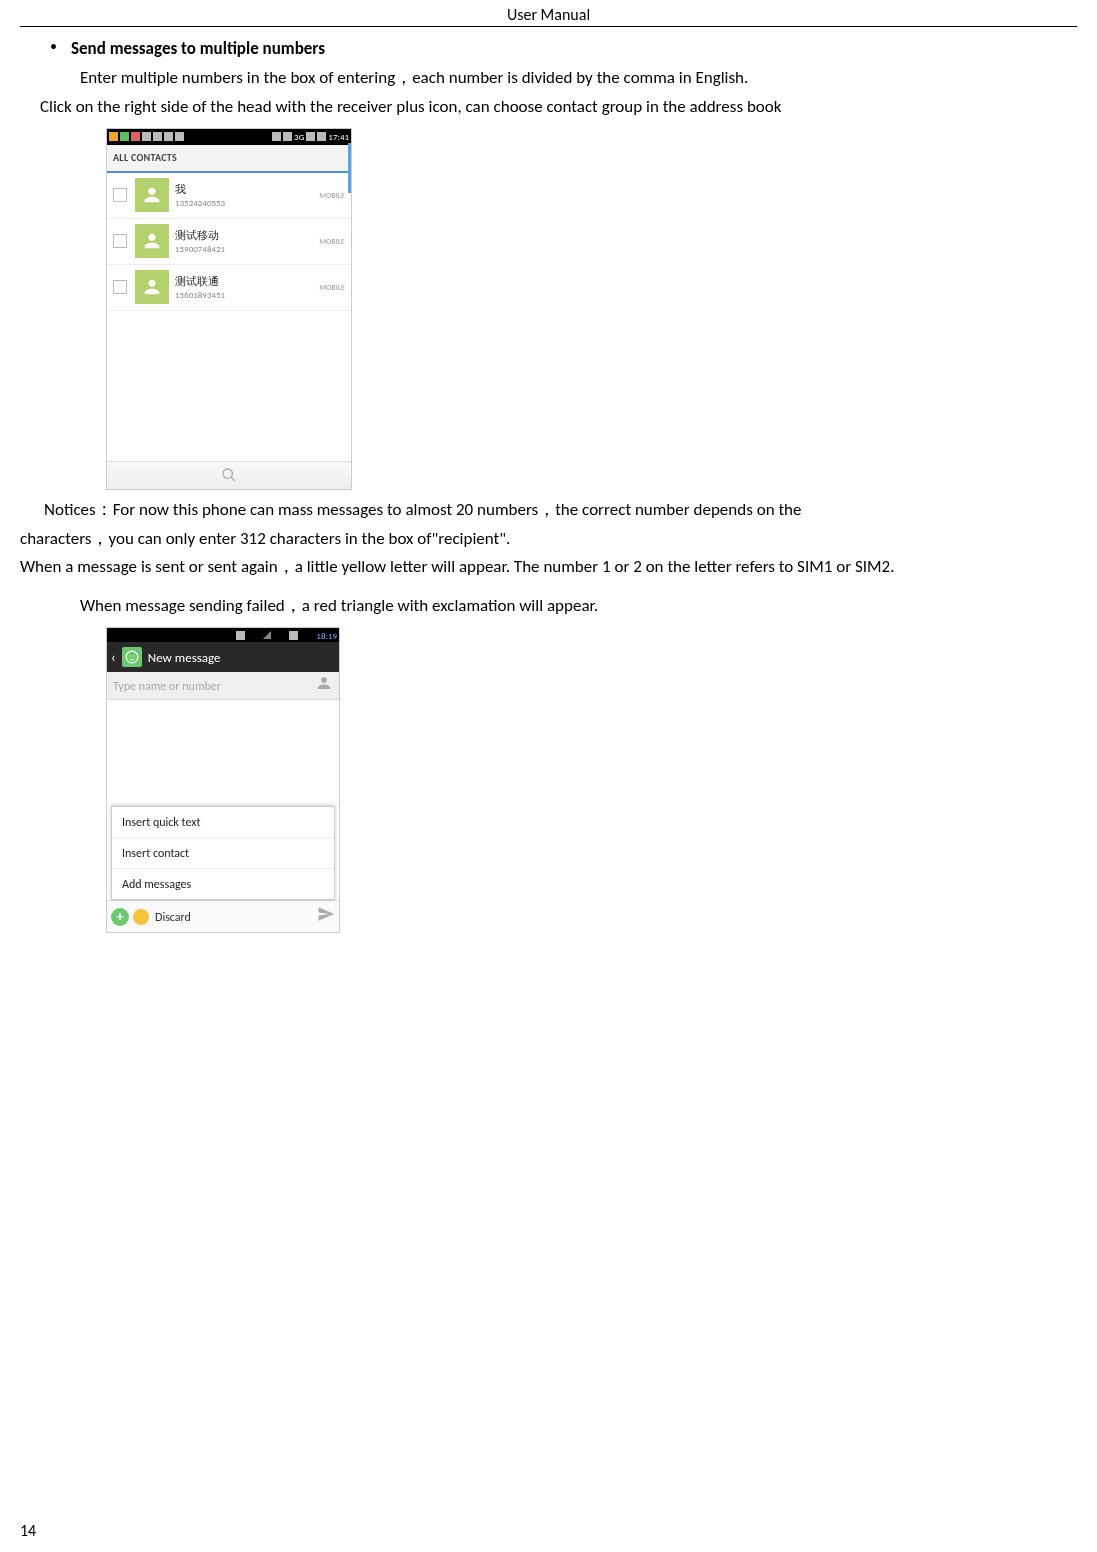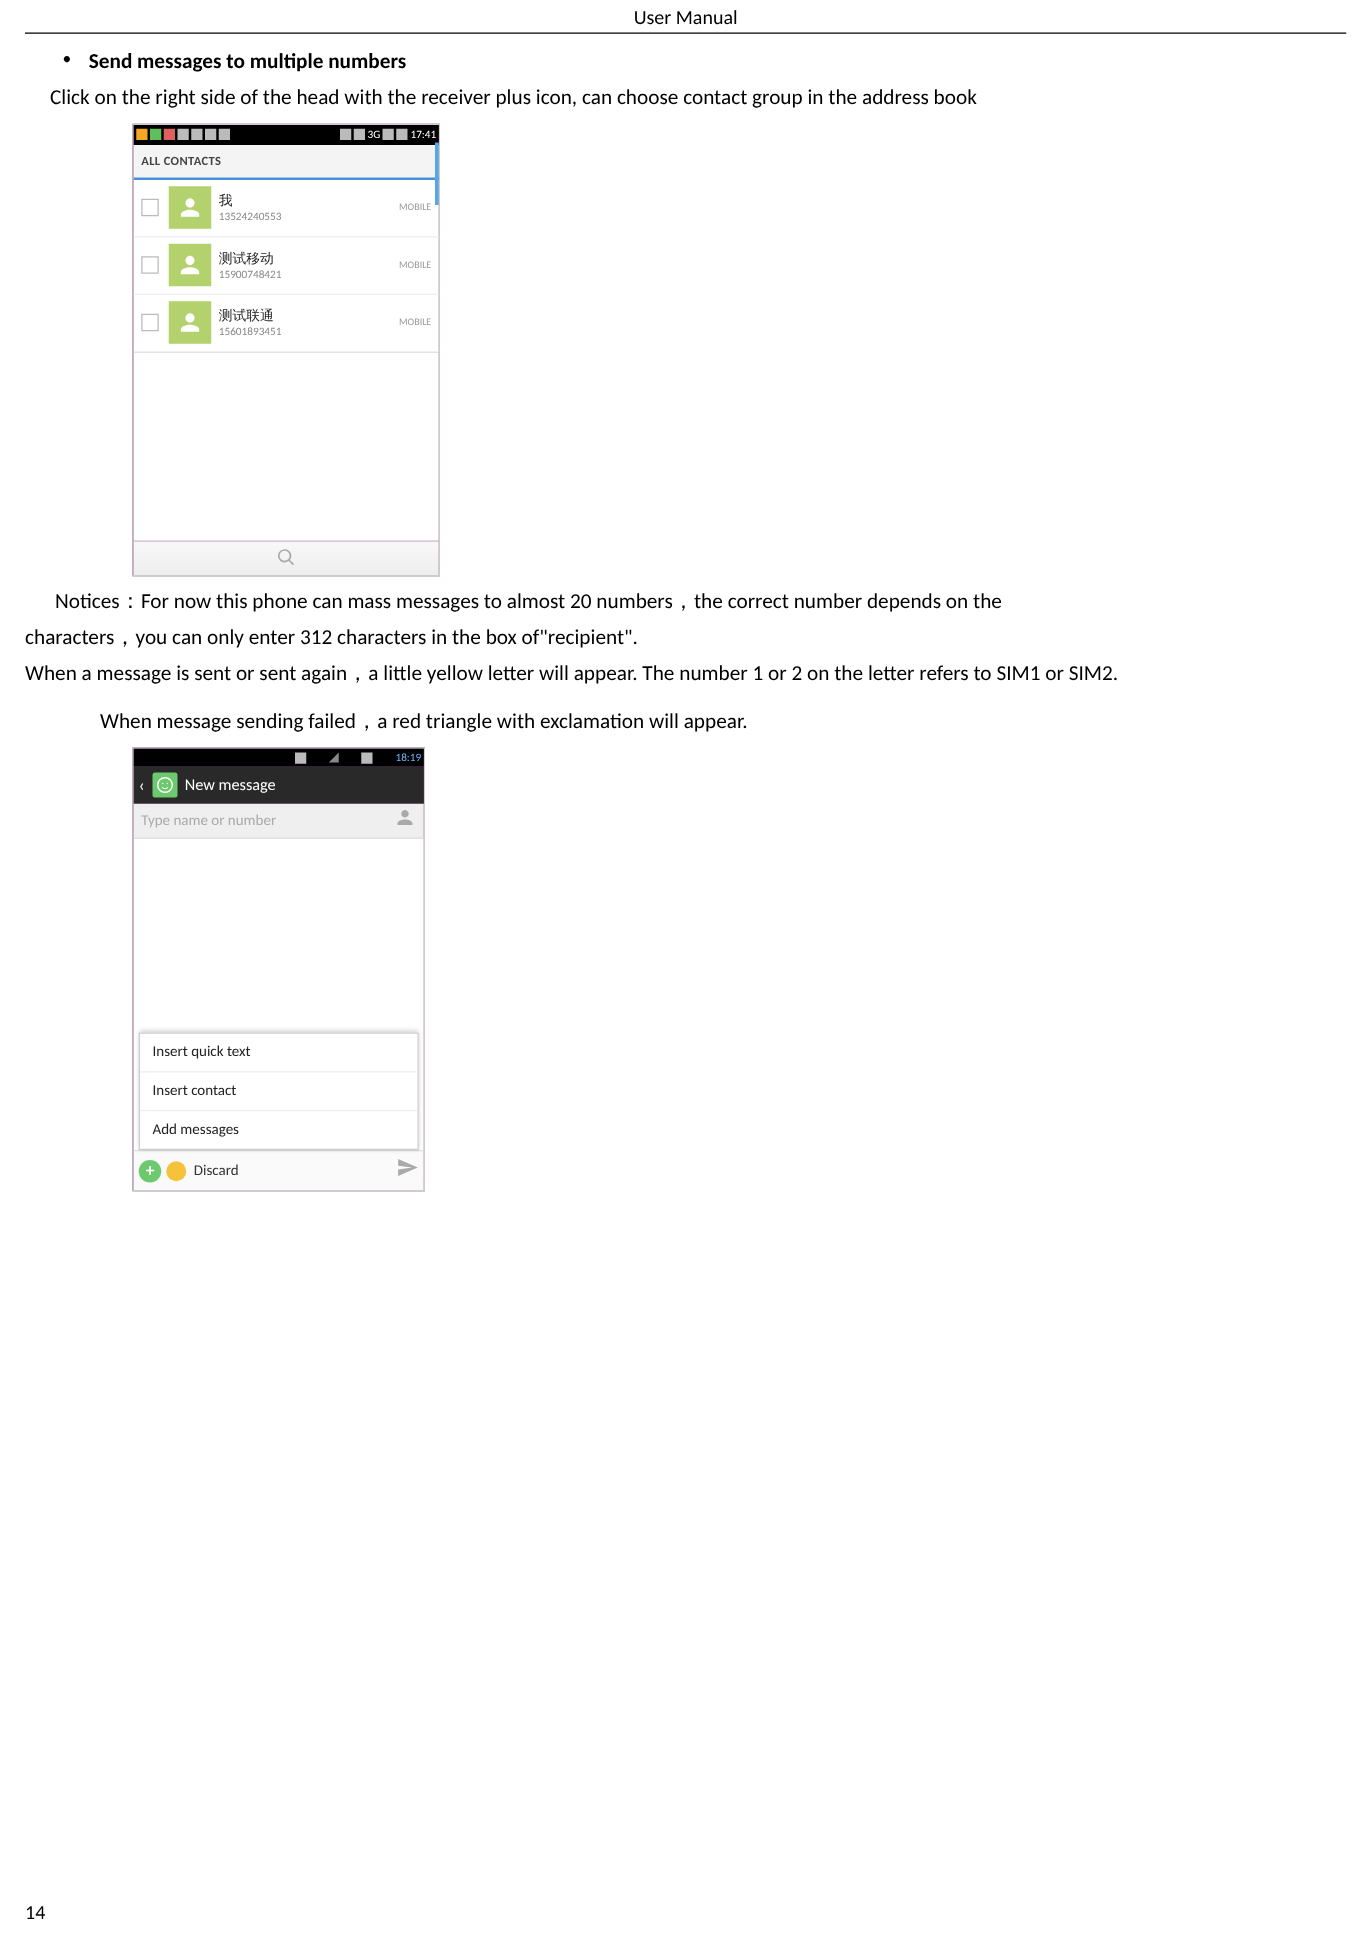--- a/index.html
+++ b/index.html
@@ -25,21 +25,21 @@
   .line { line-height: 1.7; }
   .indent1 { padding-left: 60px; }
   .indent-notices { padding-left: 24px; }
   .pad0 { padding-left: 20px; }
   .para { margin: 0; }
   .phone-screenshot {
     display: inline-block;
     margin-left: 86px;
     margin-top: 6px;
     margin-bottom: 6px;
-    background: #701a75;
+    background: #ec4899;
   }
   
   .phone1 { width: 246px; border: 1px solid #ccc; }
   .status-bar {
     height: 16px; background: #000; color: #fff;
     display: flex; justify-content: space-between; align-items: center;
     font-size: 9px; padding: 0 2px;
   }
   .status-left { display: flex; gap: 2px; align-items: center; }
   .status-right { display: flex; gap: 2px; align-items: center; }
@@ -109,21 +109,21 @@
   .back-caret { color:#fff; font-size:14px; }
   .nm-icon { width:20px; height:20px; background:#6dc96d; border-radius:2px; display:flex; align-items:center; justify-content:center; }
   .nm-icon svg { width:14px; height:14px; fill:#fff; }
   .nm-title { color:#fff; font-size:13px; }
   .recipient-bar {
     height: 28px; background:#efefef; display:flex; align-items:center; padding: 0 6px;
     border-bottom:1px solid #ddd;
   }
   .recipient-placeholder { flex:1; color:#aaa; font-size:12px; }
   .person-ic svg { width:18px; height:18px; fill:#aaa; }
-  .msg-body { height: 249px; background:#fff; position:relative; }
+  .msg-body { height: 200px; background:#fff; position:relative; }
   .menu-popup {
     position:absolute; bottom:0; left:4px; right:4px; background:#fff;
     border:1px solid #ccc; box-shadow: 0 -1px 4px rgba(0,0,0,0.2);
   }
   .menu-item {
     padding: 8px 10px; font-size: 12px; color:#222; border-bottom:1px solid #eee;
   }
   .menu-item:last-child { border-bottom: none; }
   .compose-bar {
     height: 32px; background:#fafafa; display:flex; align-items:center; padding:0 4px;
@@ -148,20 +148,21 @@
   <span>User    Manual</span>
 </div>
 
 <div class="content">
 
   <div class="bullet-row line">
     <span class="bullet">•</span>
     <span class="bold">Send messages to multiple numbers</span>
   </div>
 
+  <div class="line indent1 para">Enter multiple numbers in the box of entering，each number is divided by the comma in English.</div>
   <div class="line pad0 para">Click on the right side of the head with the receiver plus icon, can choose contact group in the address book</div>
 
   
   <div class="phone-screenshot phone1">
     <div class="status-bar">
       <div class="status-left">
         <span class="ic ic-m"></span>
         <span class="ic ic-s"></span>
         <span class="ic ic-c"></span>
         <span class="ic ic-w"></span>

